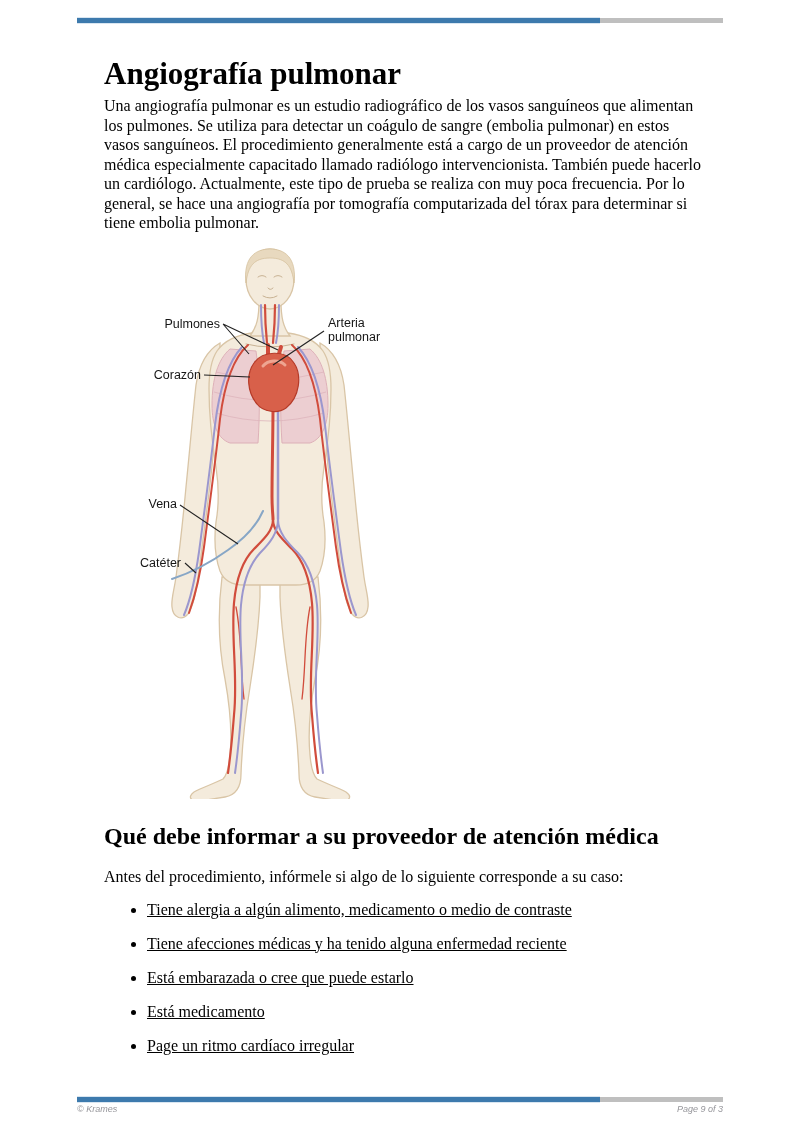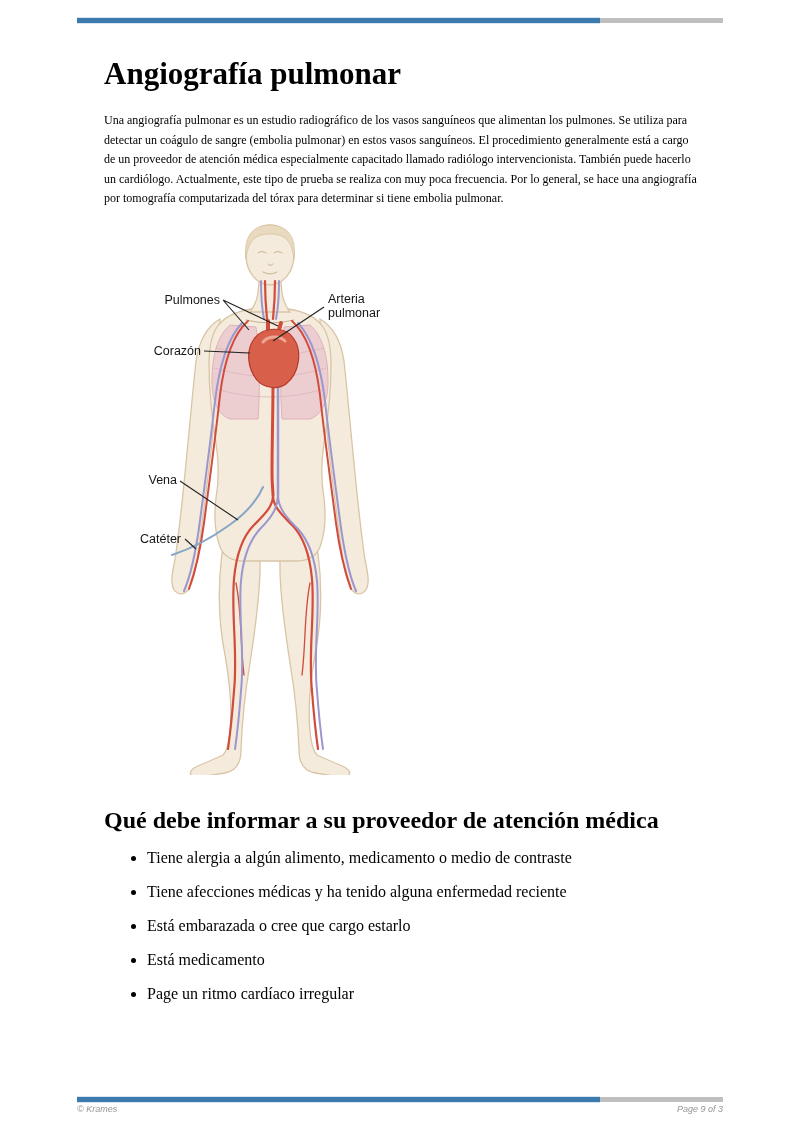--- a/index.html
+++ b/index.html
@@ -22,36 +22,36 @@
 
   .content { position: absolute; left: 104px; top: 56px; width: 597px; }
 
   h1.title {
     font-size: 31px;
     font-weight: bold;
     line-height: 36px;
     letter-spacing: 0px;
   }
   p.lead {
-    margin-top: 19px;
-    font-size: 12px;
+    margin-top: 4px;
+    font-size: 16px;
     line-height: 19.5px;
     font-family: Liberation Serif, serif;
   }
   figure.anatomy { margin: 14px 0 0 28px; width: 302px; height: 552px; text-align: right; }
 
   h2.section {
-    margin-top: 30px;
+    margin-top: 22px;
     font-size: 24px;
     font-weight: bold;
     line-height: 30px;
   }
   p.section-intro { margin-top: 16px; font-size: 16px; line-height: 20px; }
   ul.checklist { margin-top: 13px; padding-left: 43px; list-style: disc; }
-  ul.checklist li { font-size: 16px; line-height: 20px; margin-bottom: 14px; }
+  ul.checklist li { font-size: 16px; line-height: 20px; margin-bottom: 14px; text-decoration: underline; }
 
   .footnote {
     position: absolute;
     top: 1104px; left: 77px; width: 646px;
     display: flex; justify-content: space-between;
     font-family: "Liberation Sans", sans-serif;
     font-style: italic;
     font-size: 9px;
     color: #95959a;
   }
@@ -142,25 +142,26 @@
         <text class="fig-label" x="196" y="80">Arteria</text>
         <text class="fig-label" x="196" y="94">pulmonar</text>
         <text class="fig-label" text-anchor="end" x="69" y="132">Corazón</text>
         <text class="fig-label" text-anchor="end" x="45" y="261">Vena</text>
         <text class="fig-label" text-anchor="end" x="49" y="320">Catéter</text>
       </svg>
     </figure>
 
     <h2 class="section">Qué debe informar a su proveedor de atención médica</h2>
 
+    <p class="section-intro">Antes del procedimiento, infórmele si algo de lo siguiente corresponde a su caso:</p>
 
     <ul class="checklist">
       <li>Tiene alergia a algún alimento, medicamento o medio de contraste</li>
       <li>Tiene afecciones médicas y ha tenido alguna enfermedad reciente</li>
-      <li>Está embarazada o cree que cargo estarlo</li>
+      <li>Está embarazada o cree que puede estarlo</li>
       <li>Está medicamento</li>
       <li>Page un ritmo cardíaco irregular</li>
     </ul>
 
   </div>
 
   <div class="rule rule-bottom">
     <div class="seg-blue"></div>
     <div class="seg-gray"></div>
   </div>

